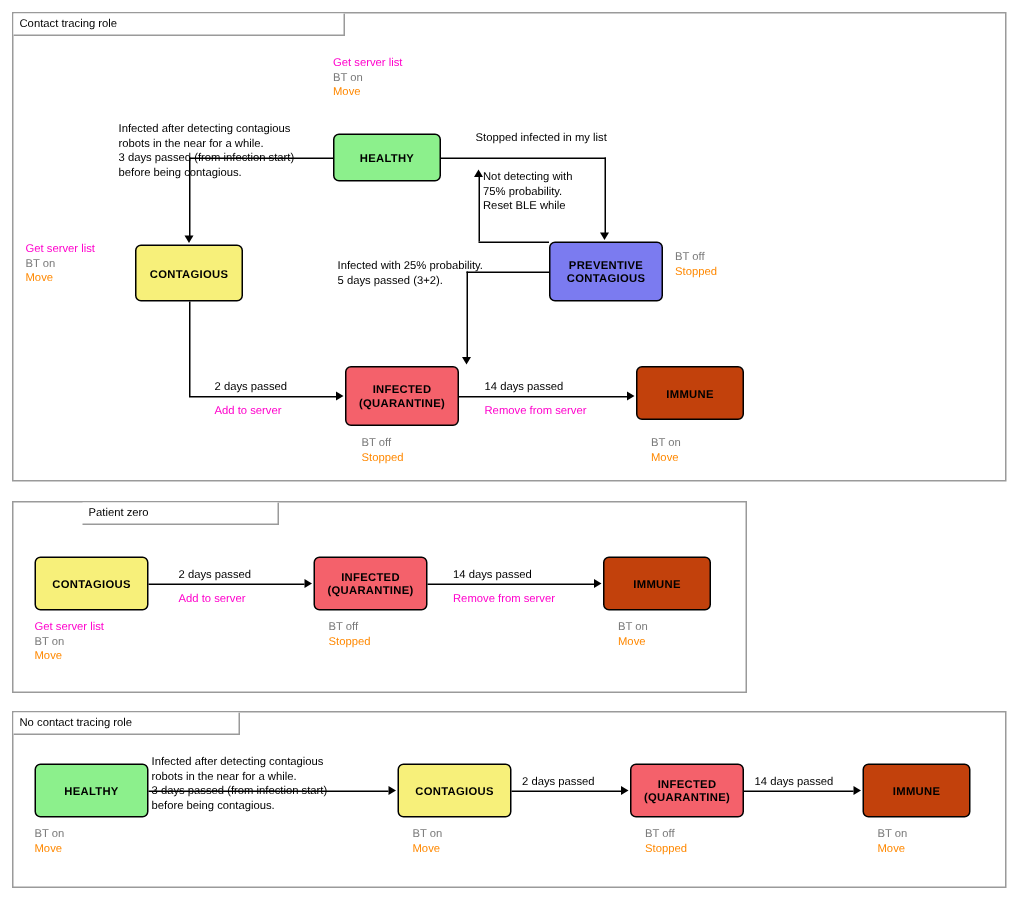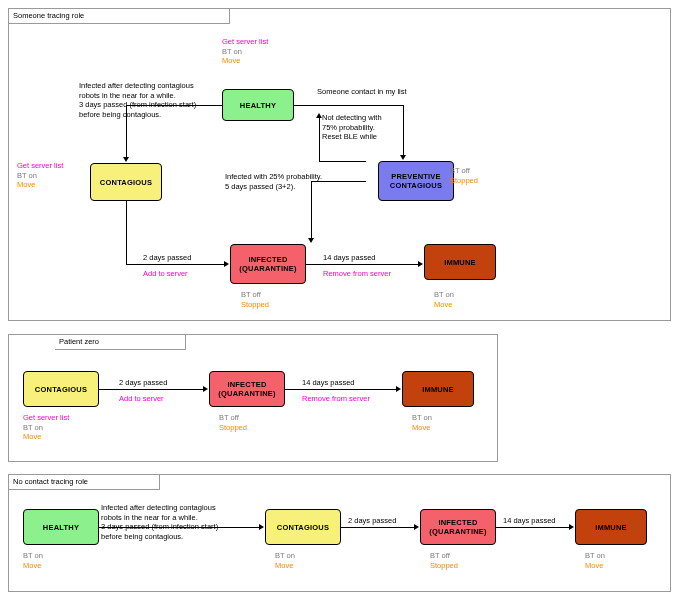--- a/index.html
+++ b/index.html
@@ -97,42 +97,42 @@
     position: absolute;
     font-size: 7.5px;
     line-height: 9.5px;
     white-space: nowrap;
   }
 </style>
 </head>
 <body>
 
 <div class="panel" style="left:8px; top:8px; width:663px; height:313px;">
-  <div class="panel-title" style="width:210px;">Someone tracing role</div>
+  <div class="panel-title" style="width:210px;">Contact tracing role</div>
 
   <div class="node healthy" style="left:213px; top:80px; width:72px; height:32px;">
     <span>HEALTHY</span>
   </div>
 
   <div class="statusblock" style="left:213px; top:28px;">
     <div class="pink">Get server list</div>
     <div class="gray">BT on</div>
     <div class="orange">Move</div>
   </div>
 
   <div class="node contagious" style="left:81px; top:154px; width:72px; height:38px;">
     <span>CONTAGIOUS</span>
   </div>
   <div class="statusblock" style="left:8px; top:152px;">
     <div class="pink">Get server list</div>
     <div class="gray">BT on</div>
     <div class="orange">Move</div>
   </div>
 
-  <div class="node preventive" style="left:357px; top:152px; width:76px; height:40px; flex-direction:column;margin-left:12px;">
+  <div class="node preventive" style="left:357px; top:152px; width:76px; height:40px; flex-direction:column;">
     <span>PREVENTIVE</span>
     <span>CONTAGIOUS</span>
   </div>
   <div class="statusblock" style="left:441px; top:157px;">
     <div class="gray">BT off</div>
     <div class="orange">Stopped</div>
   </div>
 
   <div class="node infected" style="left:221px; top:235px; width:76px; height:40px; flex-direction:column;">
     <span>INFECTED</span>
@@ -157,21 +157,21 @@
   <div class="lbl wrap black" style="left:70px; top:72px; width:150px;">
     <span>Infected after detecting contagious</span><br>
     <span>robots in the near for a while.</span><br>
     <span>3 days passed (from infection start)</span><br>
     <span>before being contagious.</span>
   </div>
 
   <div class="ln h" style="left:285px; top:96px; width:110px;"></div>
   <div class="ln v" style="left:394px; top:96px; height:51px;"></div>
   <div class="arw down" style="left:391px; top:146px;"></div>
-  <div class="lbl black" style="left:308px; top:78px;">Someone contact in my list</div>
+  <div class="lbl black" style="left:308px; top:78px;">Stopped infected in my list</div>
 
   <div class="ln v" style="left:310px; top:108px; height:44px;"></div>
   <div class="ln h" style="left:310px; top:108px; width:0px;"></div>
   <div class="ln h" style="left:310px; top:152px; width:47px;"></div>
   <div class="arw up" style="left:307px; top:104px;"></div>
   <div class="lbl wrap black" style="left:313px; top:104px; width:90px;">
     <span>Not detecting with</span><br>
     <span>75% probability.</span><br>
     <span>Reset BLE while</span>
   </div>

